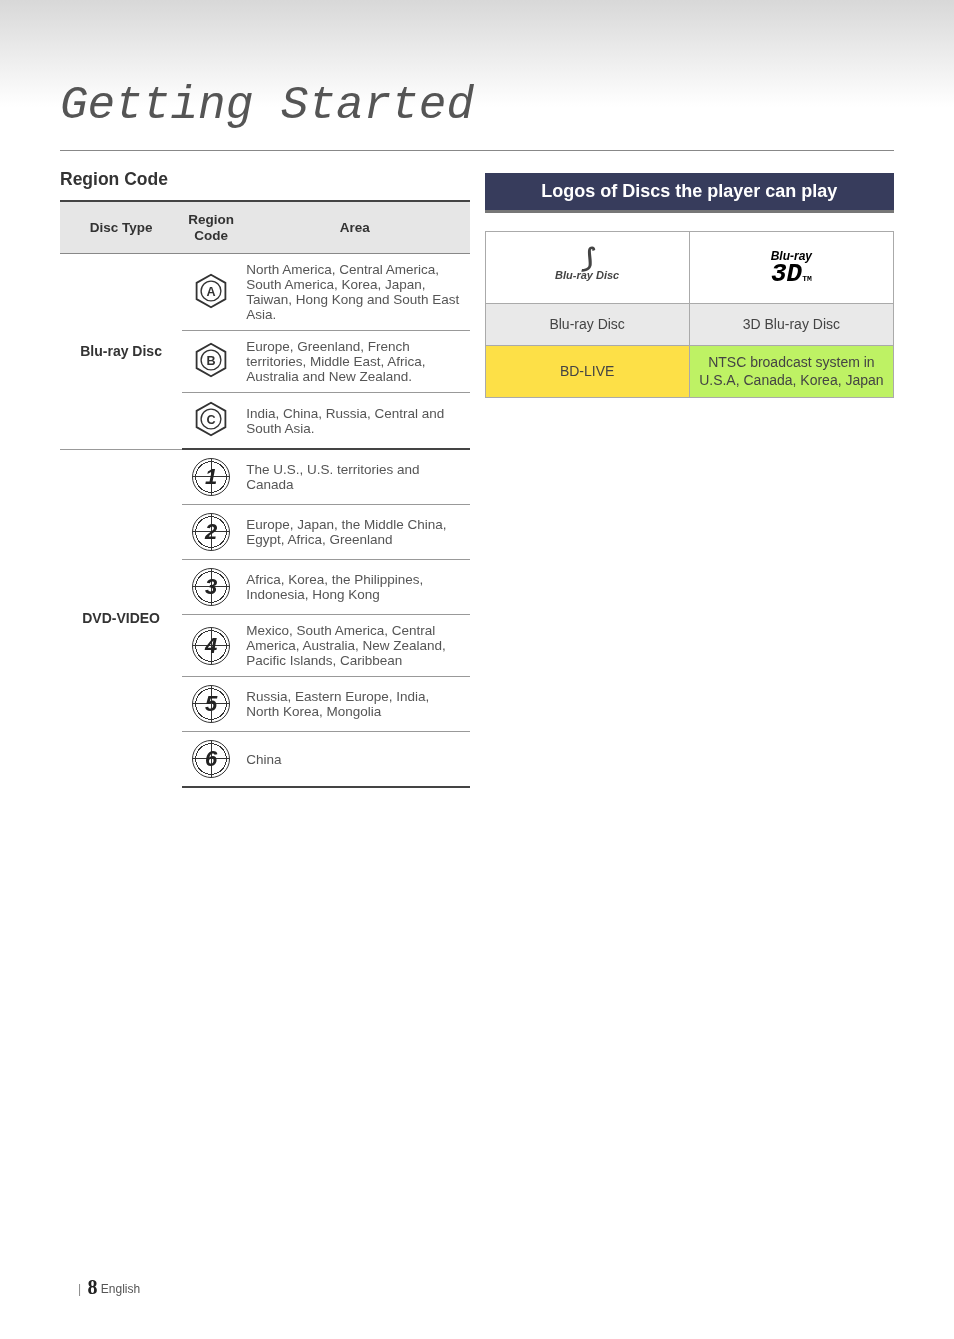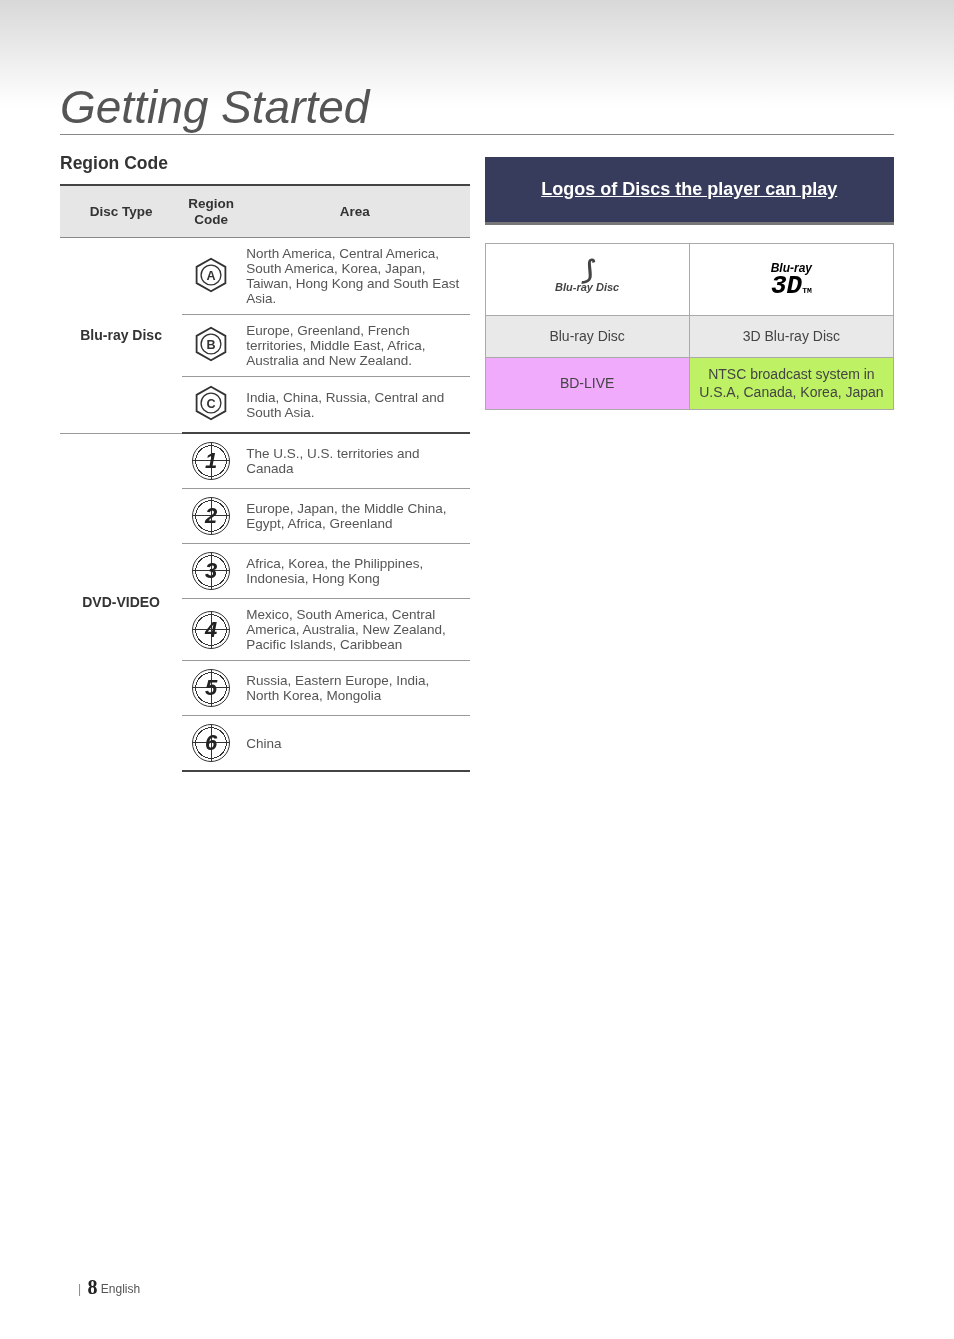--- a/index.html
+++ b/index.html
@@ -8,26 +8,26 @@
     width: 954px;
     height: 1339px;
     background: linear-gradient(to bottom, #d8d8d8 0%, #ffffff 8%);
     position: relative;
     color: #333;
   }
   .page {
     padding: 80px 60px 0 60px;
   }
   .title {
-    font-family: Liberation Sans, sans-serif;
+    font-family: Liberation Mono, monospace;
     font-style: italic;
     font-weight: normal;
     font-size: 46px;
     color: #555;
-    margin-bottom: 0;
+    margin-bottom: 18px;
   }
   .title-rule {
     border: none;
     border-top: 1px solid #888;
     margin-bottom: 18px;
   }
   .columns {
     display: flex;
     gap: 15px;
   }
@@ -97,25 +97,24 @@
     color:#222;
   }
 
   
   .logos-header {
     background: #373c5c;
     color: #fff;
     font-weight: bold;
     text-align: center;
     font-size: 18px;
-    padding: 22px 4px;
+    padding: 8px 4px;
     border-bottom: 3px solid #777;
     margin-top: 4px;
     margin-bottom: 18px;
-    text-decoration: underline;
   }
   .logos-table {
     width: 100%;
     border-collapse: collapse;
   }
   .logos-table td {
     border: 1px solid #aaa;
     width: 50%;
     text-align: center;
     vertical-align: middle;
@@ -255,21 +254,21 @@
               <span class="top">Blu-ray</span>
               <span class="main"><span>3D</span><small>TM</small></span>
             </span>
           </td>
         </tr>
         <tr class="label-row">
           <td>Blu-ray Disc</td>
           <td>3D Blu-ray Disc</td>
         </tr>
         <tr class="label-row">
-          <td style="background:#f0abfc">BD-LIVE</td>
+          <td style="background:#fde047">BD-LIVE</td>
           <td style="background:#bef264">NTSC broadcast system in U.S.A, Canada, Korea, Japan</td>
         </tr>
       </tbody>
         </table>
     </div>
   </div>
 </div>
 
 <div class="footer">
   <span class="pipe">|</span>

